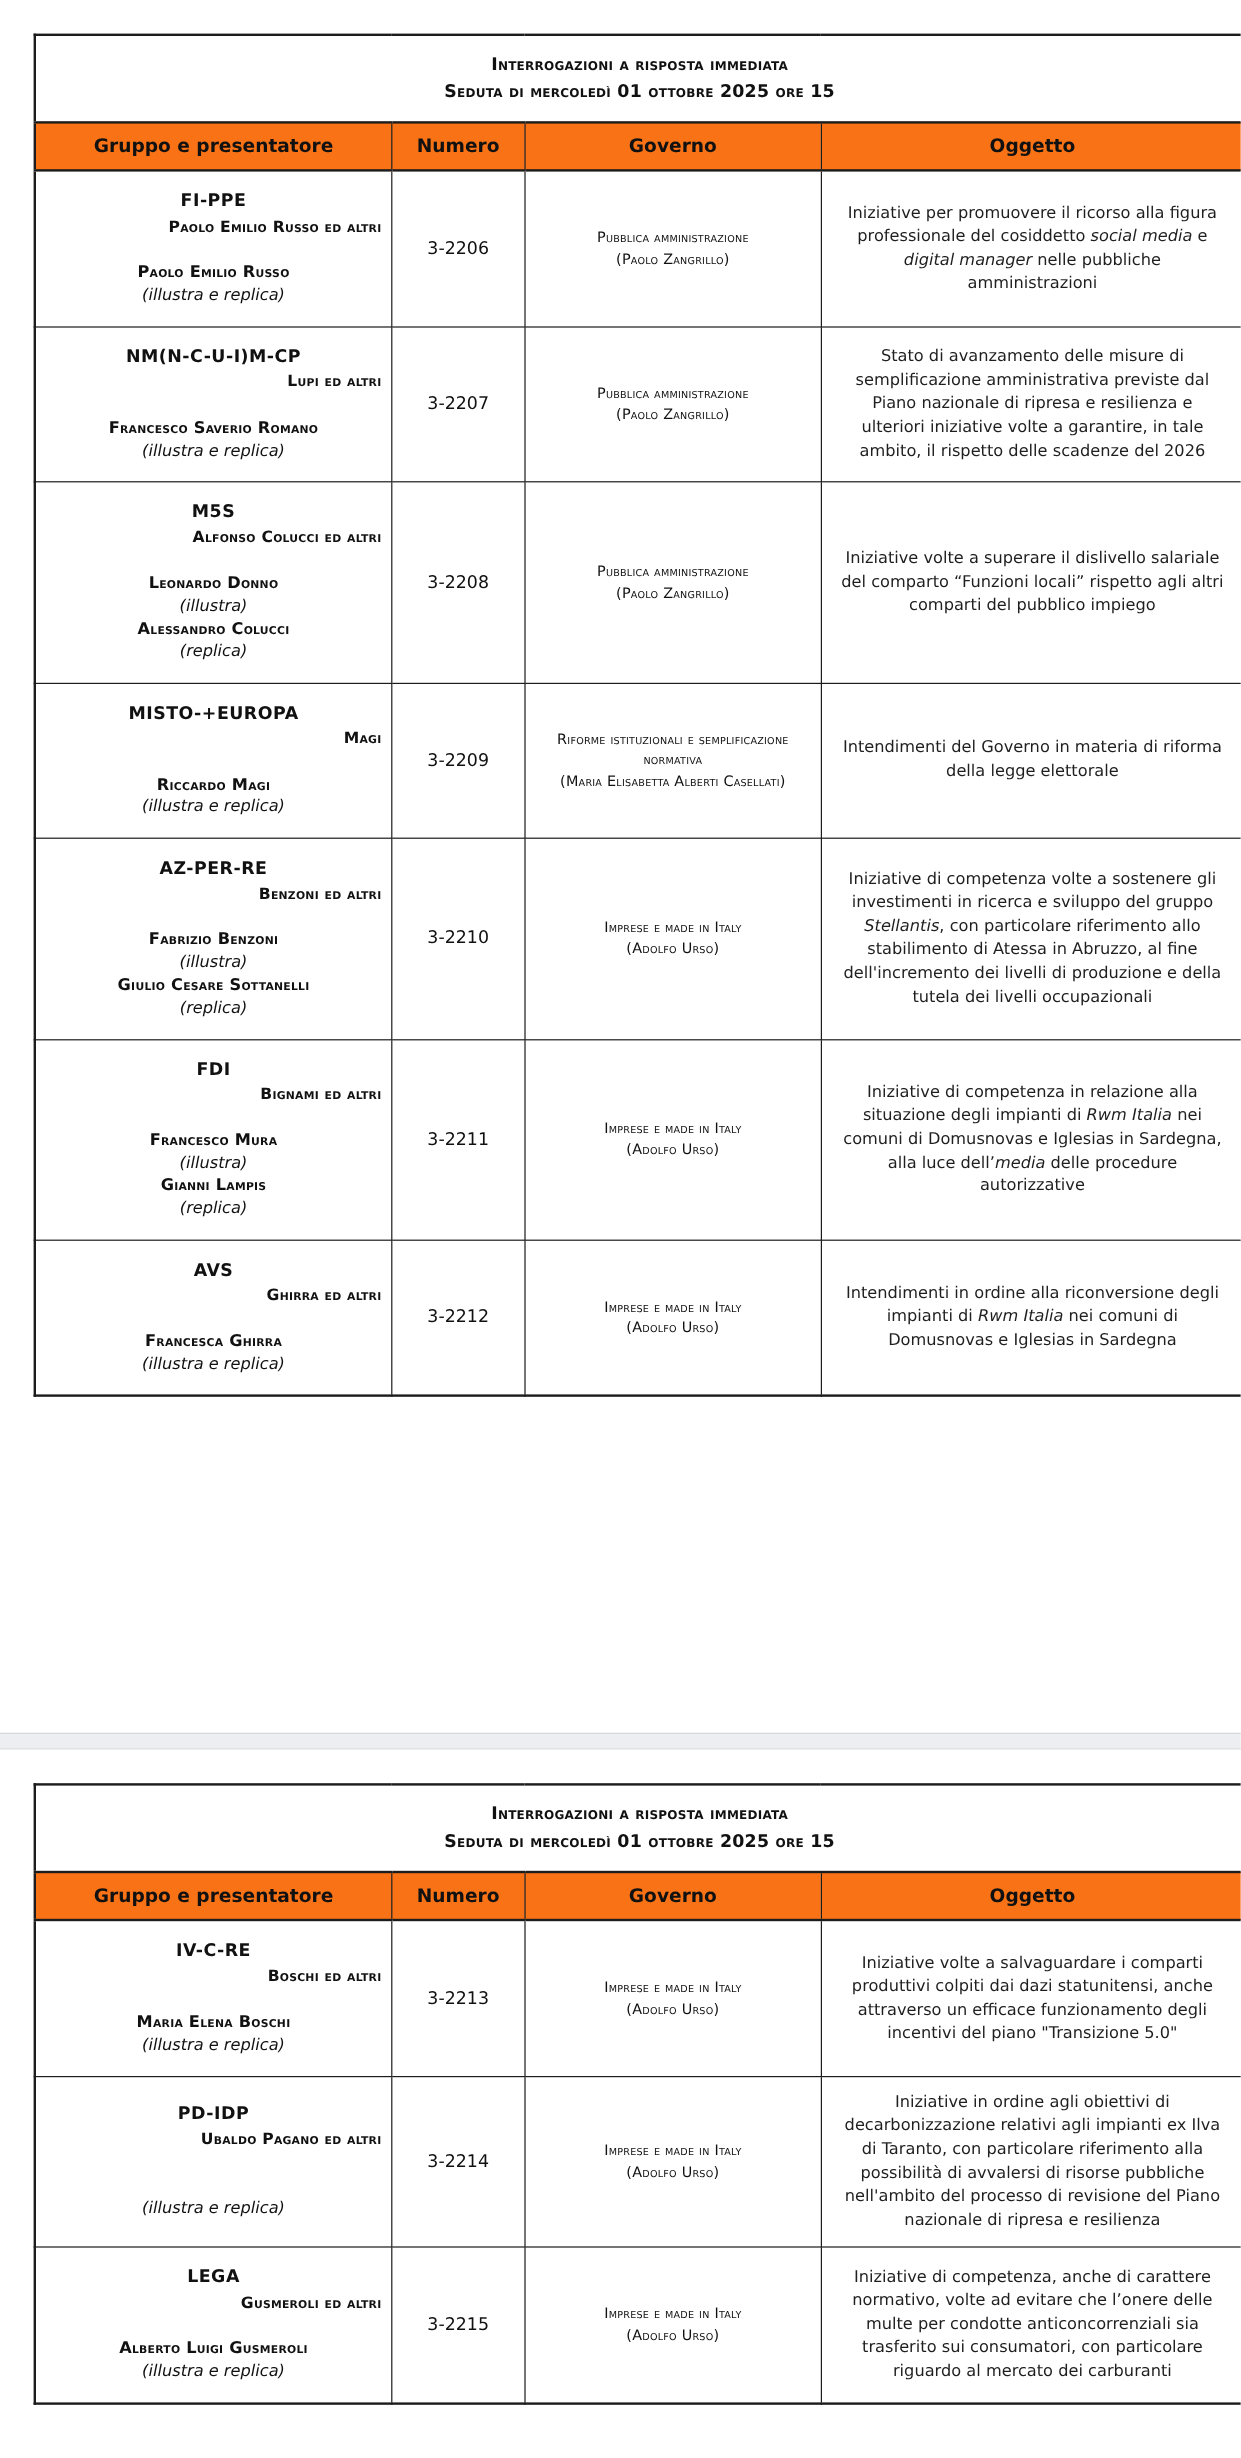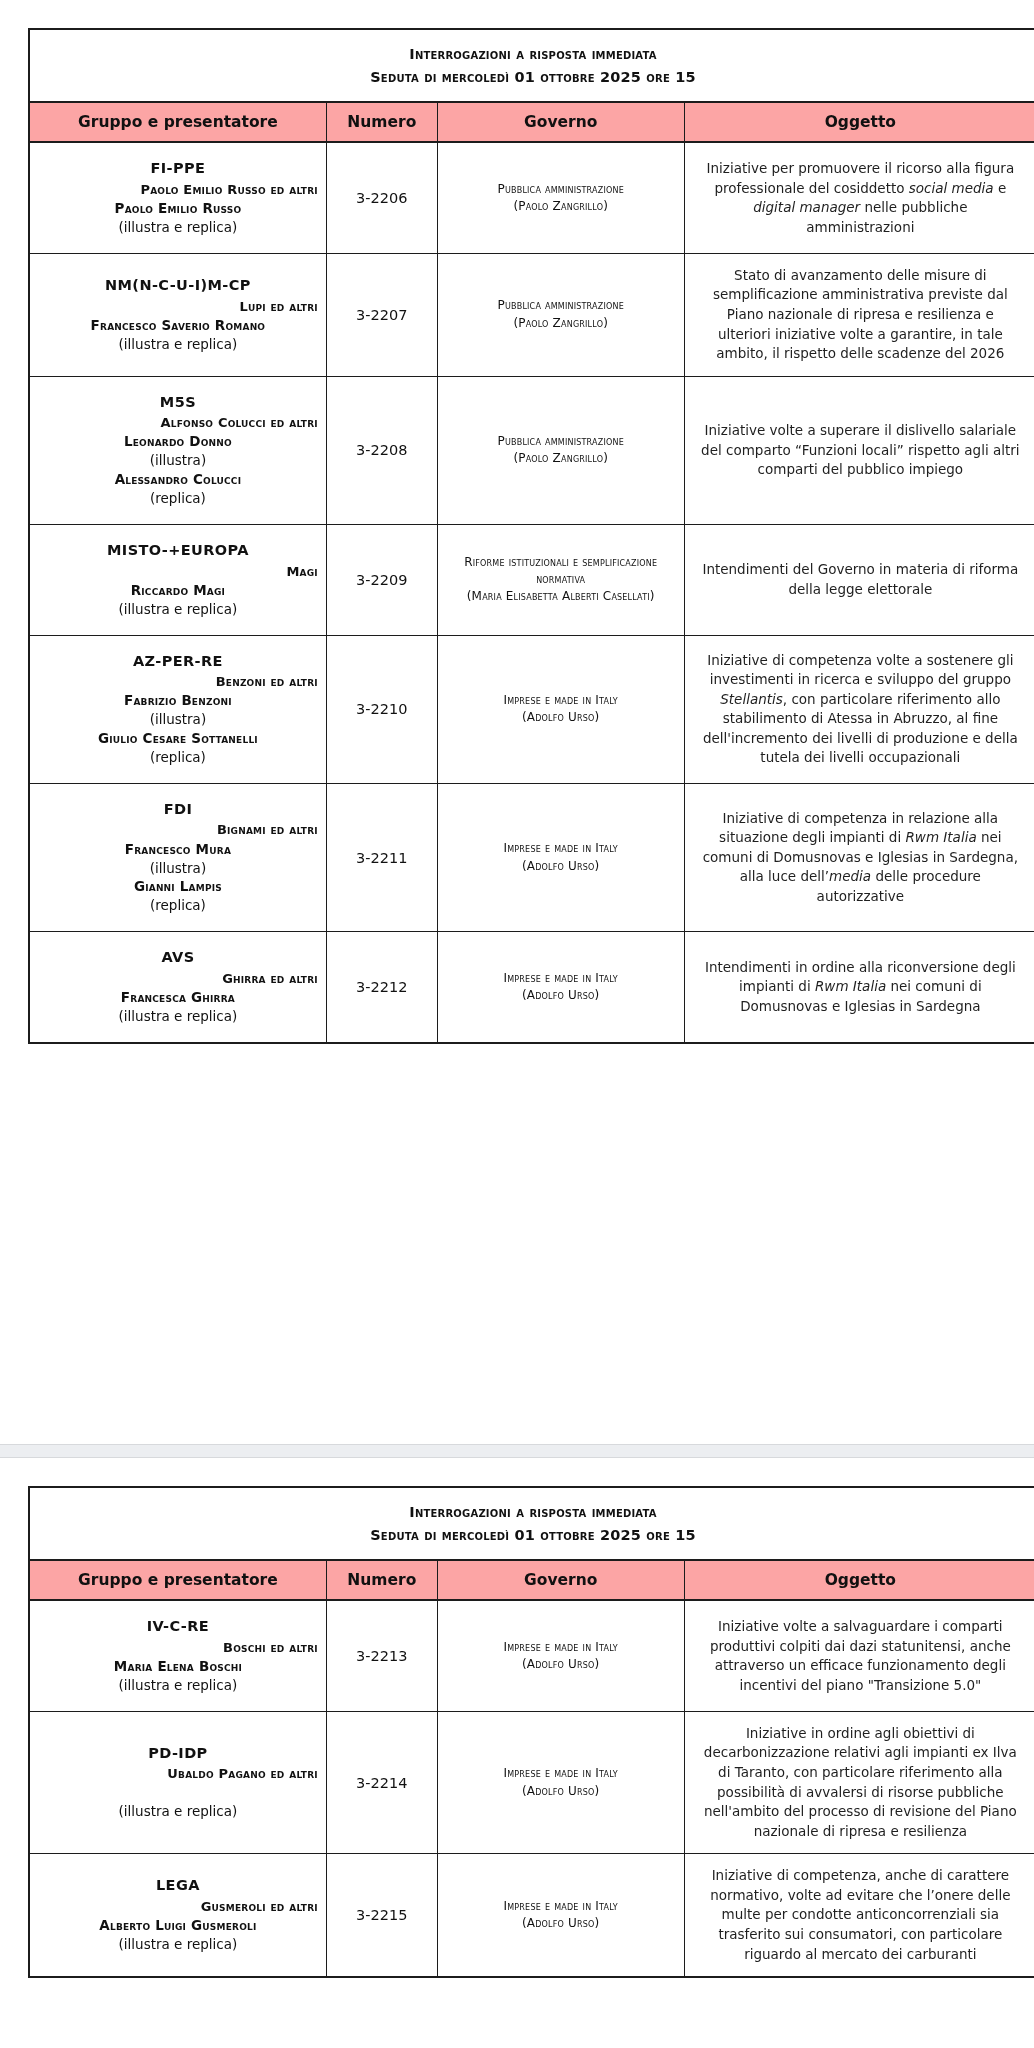--- a/index.html
+++ b/index.html
@@ -15,30 +15,30 @@
     width:1010px;border-collapse:collapse;table-layout:fixed;
     border:2px solid #1c1c1c;
   }
   table.doc td,table.doc th{border:1px solid #1c1c1c;}
   col.w-group{width:29.5%;} col.w-num{width:11%;} col.w-gov{width:24.5%;} col.w-ogg{width:35%;}
   .titlecell{
     padding:13px 10px 12px;text-align:center;font-weight:bold;
     font-variant-caps:small-caps;font-size:14.5px;line-height:1.6;letter-spacing:.2px;
   }
   tr.colhead th{
-    background:#fca5a5;font-size:15.5px;font-weight:bold;
+    background:#f97316;font-size:15.5px;font-weight:bold;
     padding:10px 4px;border-top:2px solid #1c1c1c;border-bottom:2px solid #1c1c1c;
   }
   td{vertical-align:middle;text-align:center;}
   td.c-group{padding:16px 8px;}
   .gcode{font-weight:bold;font-size:14.5px;letter-spacing:.4px;line-height:1.35;}
   .gsub{font-weight:bold;font-variant-caps:small-caps;font-size:13px;line-height:1.4;margin-top:2px;letter-spacing:.2px;text-align:right;}
-  .speakers{}
+  .speakers{margin-top:19px;}
   .sname{font-weight:bold;font-variant-caps:small-caps;font-size:13.5px;line-height:1.4;letter-spacing:.2px;}
-  .srole{font-size:13.5px;line-height:1.4;}
+  .srole{font-style:italic;font-size:13.5px;line-height:1.4;}
   td.c-num{font-size:14.5px;padding:6px 4px;}
   td.c-gov{font-variant-caps:small-caps;font-size:12px;line-height:1.45;padding:20px 12px;letter-spacing:.2px;}
   .gdept,.gmin{display:block;}
   td.c-ogg{font-size:13.5px;line-height:1.45;padding:12px 16px;color:#1f1f1f;}
   td.c-ogg em{}
 </style>
 </head>
 <body>
 
 <div class="canvas">

